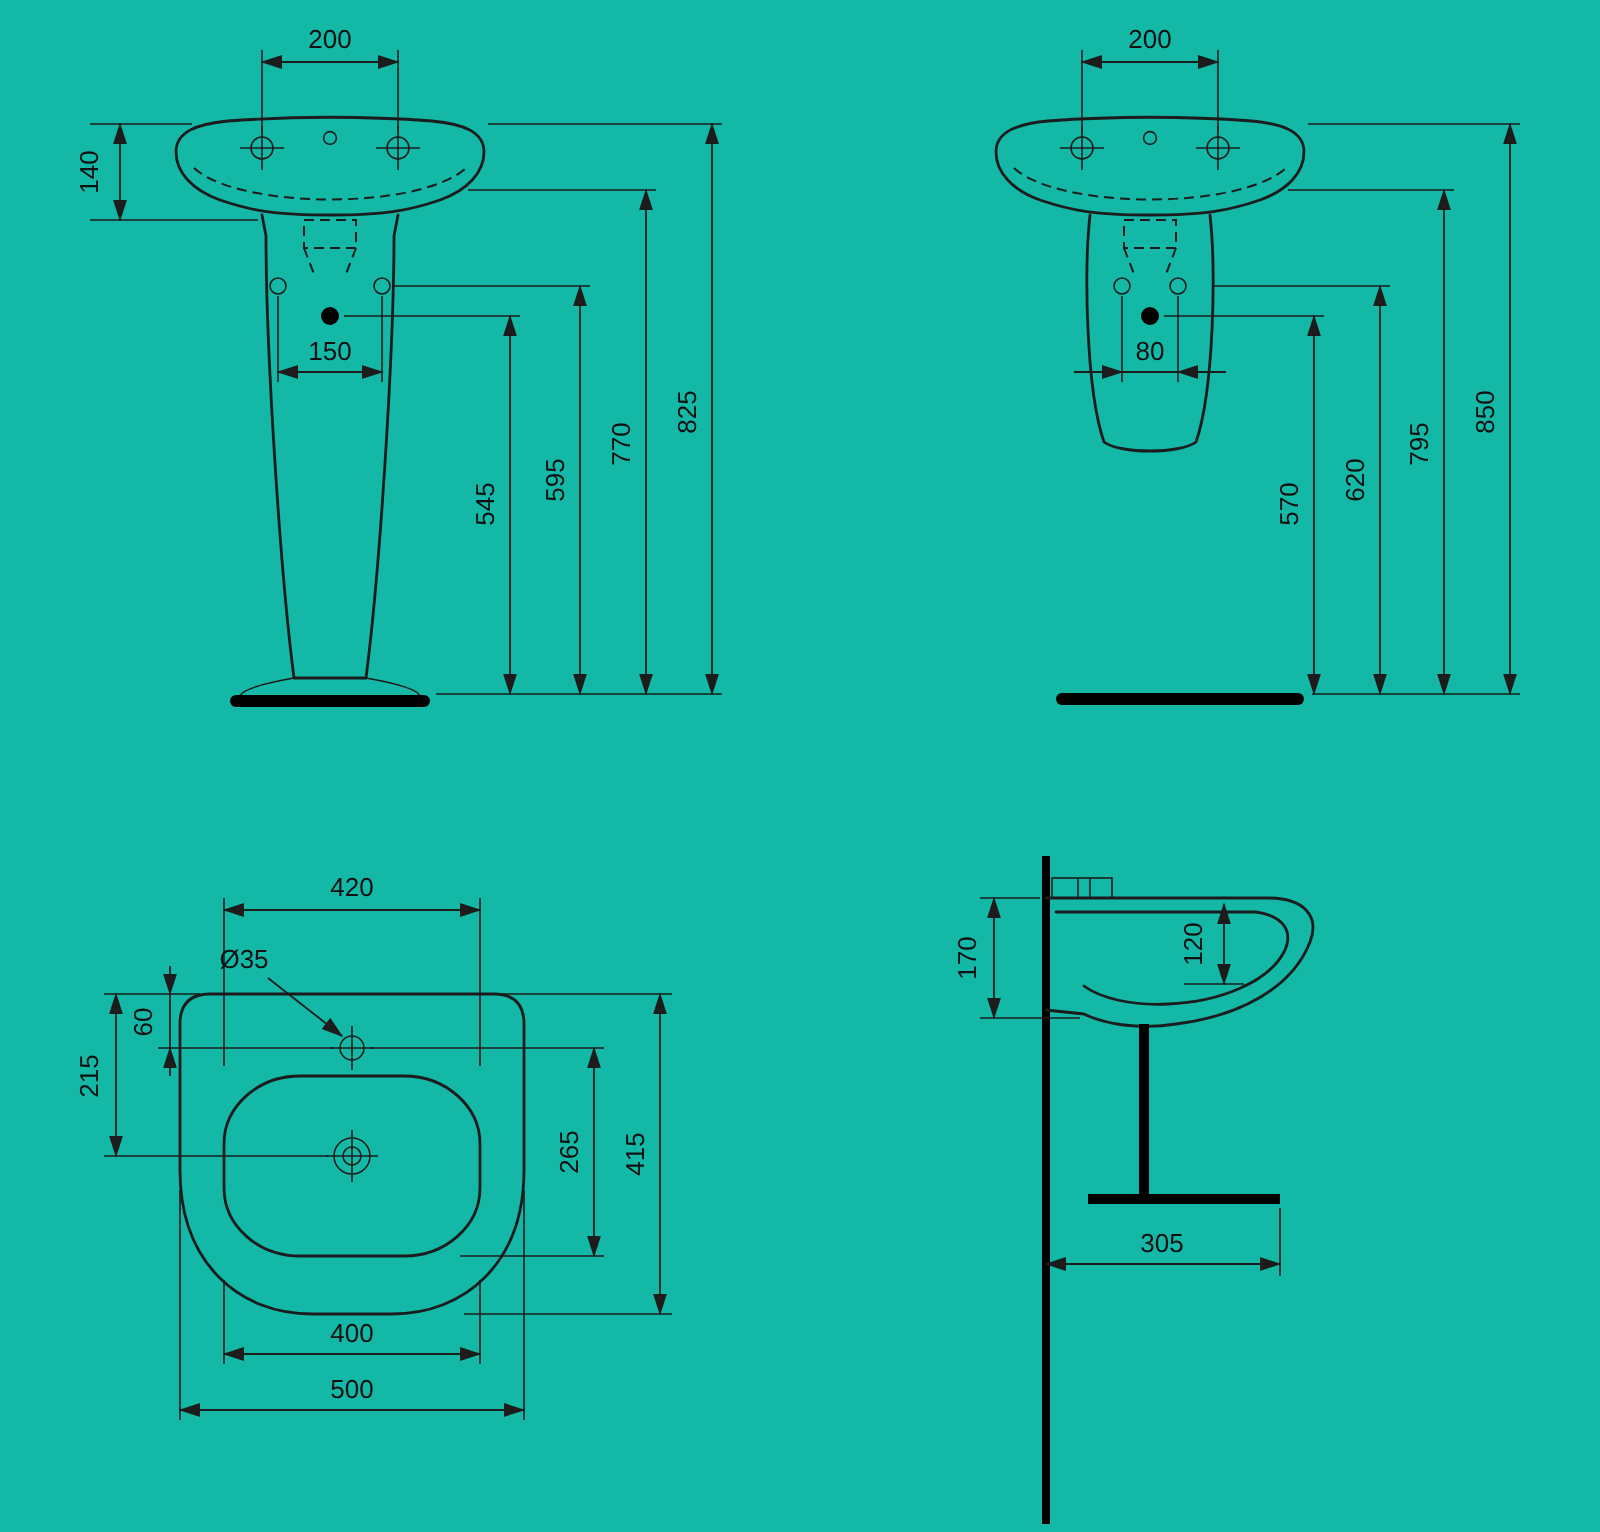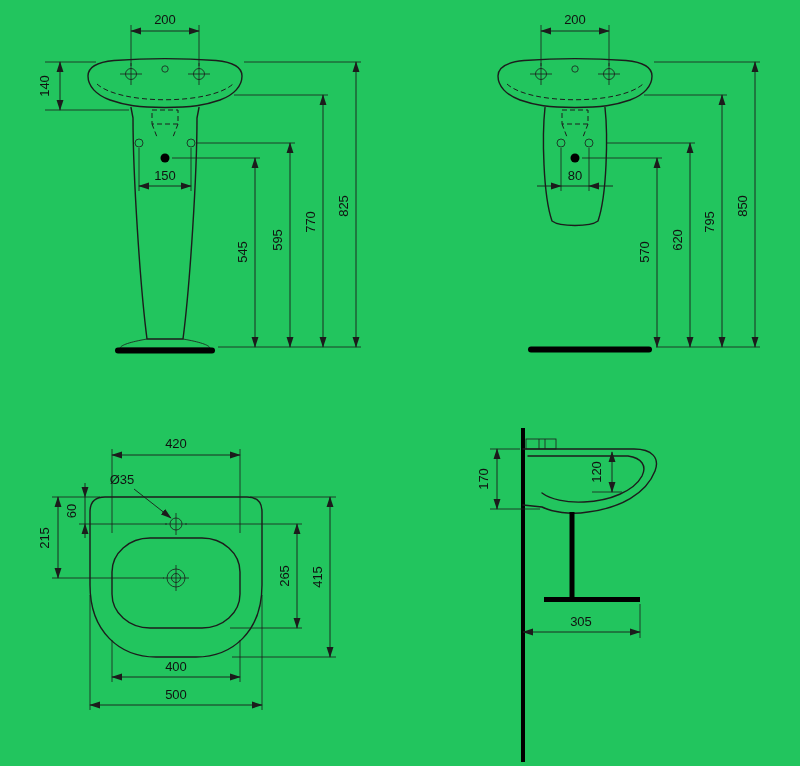--- a/index.html
+++ b/index.html
@@ -1,16 +1,16 @@
 <!DOCTYPE html>
 <html><head>
 <meta charset="utf-8">
 <style>
   html,body{margin:0;padding:0;background:#fff;}
-  .canvas{position:relative;width:800px;height:766px;background:#22c55e;overflow:hidden;}
+  .canvas{position:relative;width:800px;height:766px;background:#14b8a6;overflow:hidden;}
   svg{display:block;}
   .obj{fill:none;stroke:#1c1c1c;stroke-width:1.4;stroke-linejoin:round;stroke-linecap:round;}
   .thin{fill:none;stroke:#1c1c1c;stroke-width:0.8;}
   .hid{fill:none;stroke:#1c1c1c;stroke-width:1;stroke-dasharray:5 3;}
   .dim{fill:none;stroke:#1c1c1c;stroke-width:0.9;}
   .ext{fill:none;stroke:#1c1c1c;stroke-width:0.8;}
   .blk{fill:#000;stroke:none;}
   text.lbl{font:13px "Liberation Sans", sans-serif;fill:#111;text-anchor:middle;}
 </style>
 </head>

